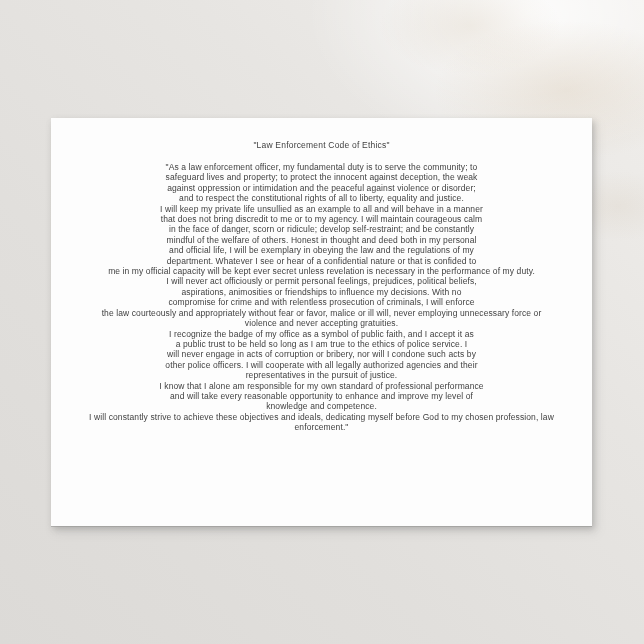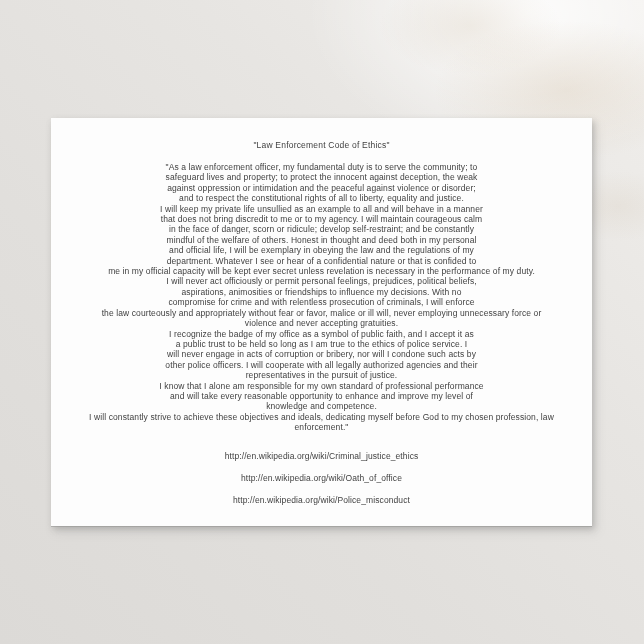--- a/index.html
+++ b/index.html
@@ -82,19 +82,14 @@
 I recognize the badge of my office as a symbol of public faith, and I accept it as
 a public trust to be held so long as I am true to the ethics of police service. I
 will never engage in acts of corruption or bribery, nor will I condone such acts by
 other police officers. I will cooperate with all legally authorized agencies and their
 representatives in the pursuit of justice.
 I know that I alone am responsible for my own standard of professional performance
 and will take every reasonable opportunity to enhance and improve my level of
 knowledge and competence.
 I will constantly strive to achieve these objectives and ideals, dedicating myself before God to my chosen profession, law
 enforcement."</div>
-    <div class="links">
-      <div class="link-line">http://en.wikipedia.org/wiki/Criminal_justice_ethics</div>
-      <div class="link-line">http://en.wikipedia.org/wiki/Oath_of_office</div>
-      <div class="link-line">http://en.wikipedia.org/wiki/Police_misconduct</div>
-    </div>
   </div>
 </div>
 
 </body></html>

